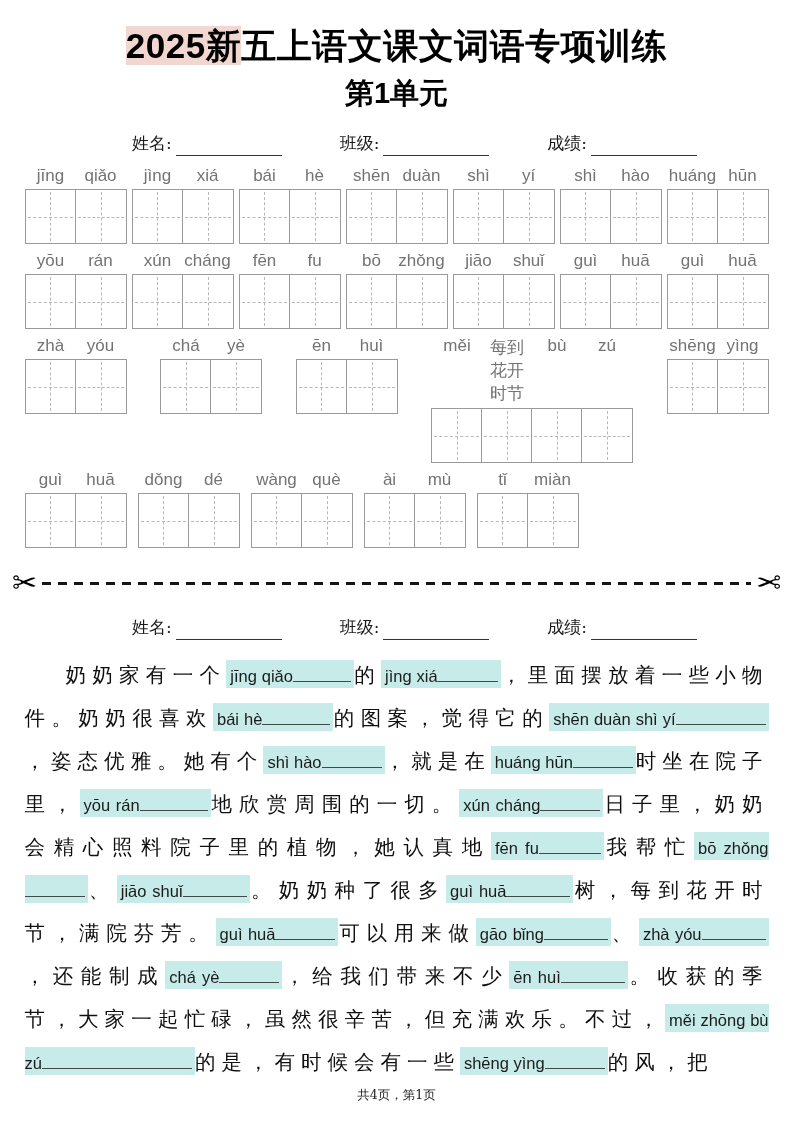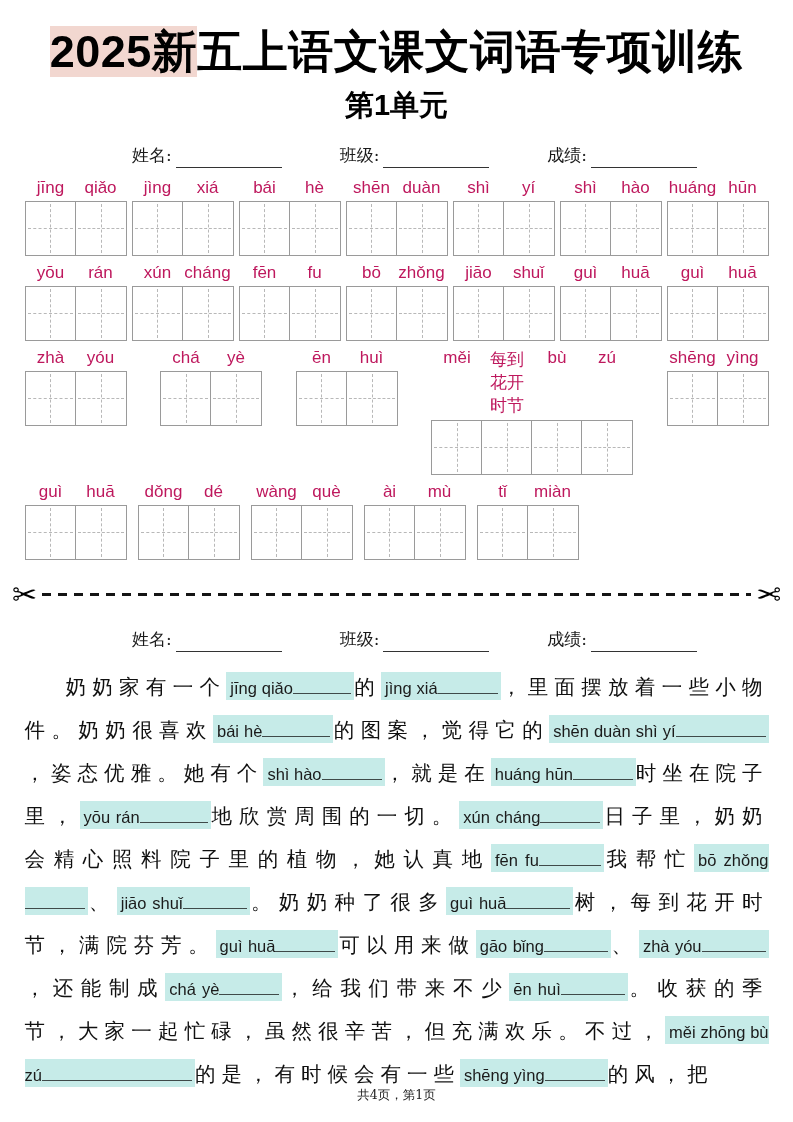--- a/index.html
+++ b/index.html
@@ -4,40 +4,40 @@
 <style>
   * { margin:0; padding:0; box-sizing:border-box; }
   html,body { background:#ffffff; }
   body {
     width:793px; height:1122px; overflow:hidden;
     font-family:"Liberation Sans", sans-serif;
   }
   .page { position:relative; width:793px; height:1122px; background:#fff; padding-top:26px; overflow:hidden; }
 
   .title {
-    text-align:center; font-size:45px; font-weight:900; letter-spacing:0.5px;
+    text-align:center; font-size:35px; font-weight:900; letter-spacing:0.5px;
     color:#000; line-height:1.15; font-family:"Liberation Sans", sans-serif;
   }
   .title .hl { background:var(--hl-pink,#f2d7d0); }
   .subtitle { text-align:center; font-size:29px; font-weight:800; margin-top:8px; color:#000; }
 
   .name-row {
     display:flex; justify-content:center; gap:58px; margin-top:18px;
     font-family:"DejaVu Serif", serif; font-size:17px; color:#1a1a1a;padding-left:36px;
   }
   .field { display:flex; align-items:flex-end; }
   .flabel { padding-bottom:1px; }
   .fline { display:inline-block; width:106px; height:1.05em; border-bottom:1.5px solid #333; margin-left:4px; }
 
   #pinyin-rows { width:744px; margin:10px auto 0; }
   .word-row { display:flex; justify-content:space-between; margin-top:7px; }
   .word-row.left { justify-content:flex-start; gap:11px; }
   .word-block { display:flex; flex-direction:column; align-items:center; }
   .py-word { display:flex; margin-bottom:3px; }
-  .py-syl { display:inline-block; width:50px; text-align:center; font-size:17px; color:#be185d; }
+  .py-syl { display:inline-block; width:50px; text-align:center; font-size:17px; color:#737373; }
   .grid { display:flex; border:1.5px solid #9a9a9a; background:#fff; }
   .cell { width:50px; height:53px; position:relative; border-right:1px solid #9a9a9a; }
   .cell:last-child { border-right:none; }
   .cell::before { content:""; position:absolute; left:50%; top:2px; bottom:2px; border-left:1px dashed #b8b8b8; }
   .cell::after  { content:""; position:absolute; top:50%; left:2px; right:2px; border-top:1px dashed #b8b8b8; }
 
   .cutline { display:flex; align-items:center; margin:20px 12px 0; }
   .sc { font-size:30px; line-height:1; color:#000; }
   .sc.flip { transform:scaleX(-1); }
   .dash { flex:1; height:3px; margin:0 5px;

